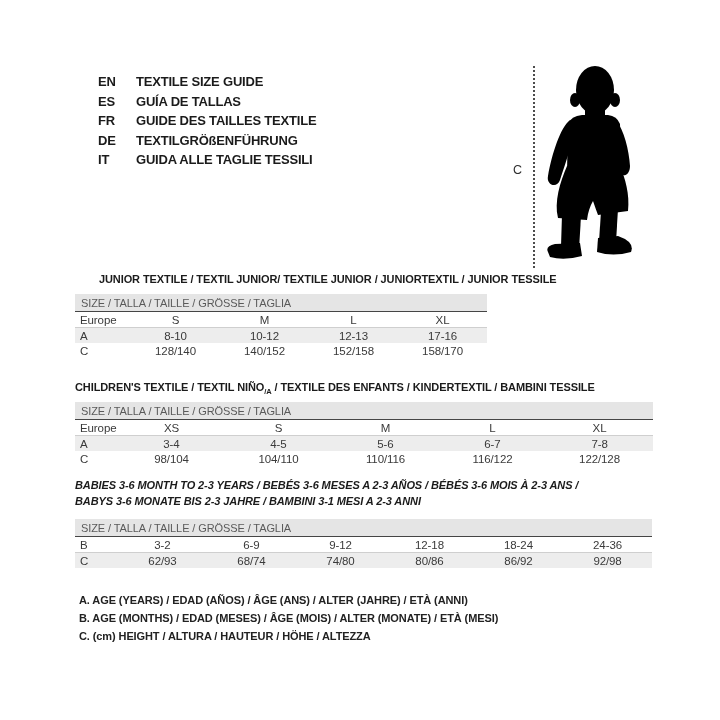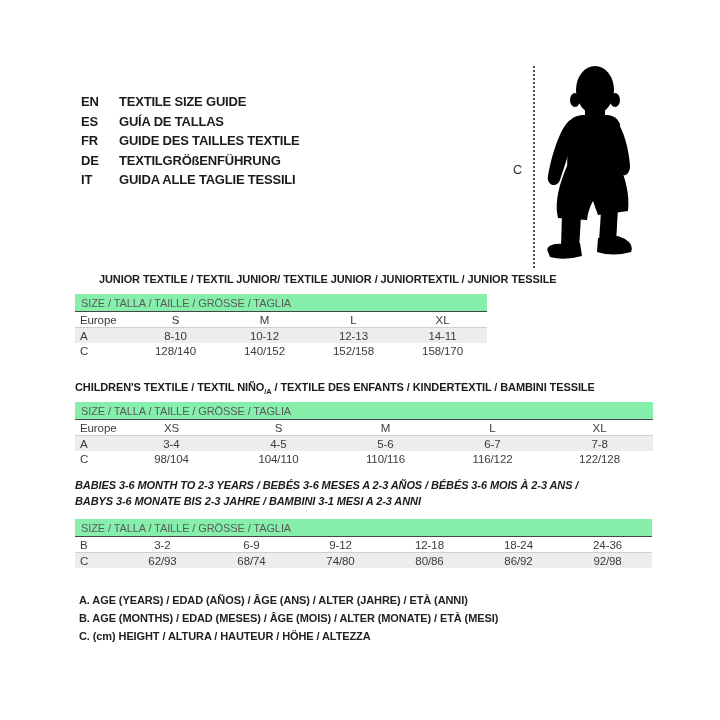--- a/index.html
+++ b/index.html
@@ -6,21 +6,21 @@
   .page {
     position: relative;
     width: 720px;
     height: 720px;
     background: #ffffff;
     font-family: "Liberation Sans", sans-serif;
     overflow: hidden;
   }
 
   
-  .lang-block { position: absolute; left: 81px; top: 72px; margin-top: 20px; }
+  .lang-block { position: absolute; left: 98px; top: 72px; }
   .lang-row { display: flex; line-height: 19.5px; }
   .lang-code {
     width: 38px; font-size: 13px; font-weight: bold; color: #1b1b1b;
     letter-spacing: -0.2px;
   }
   .lang-label {
     font-size: 13px; font-weight: bold; color: #1b1b1b;
     letter-spacing: -0.2px; white-space: nowrap;
   }
 
@@ -41,21 +41,21 @@
     position: absolute; left: 75px; width: 600px;
     font-size: 11px; font-weight: bold; color: #1b1b1b;
     letter-spacing: -0.1px; white-space: nowrap; line-height: 16px;
   }
   .tbl-title .subsc { font-size: 7.5px; vertical-align: sub; }
   table.szt {
     position: absolute; left: 75px;
     border-collapse: collapse; table-layout: fixed;
   }
   table.szt th {
-    background: #86efac; color: #5a5a5a; font-weight: normal;
+    background: #e5e5e5; color: #5a5a5a; font-weight: normal;
     text-align: left; font-size: 11px; height: 17px;
     padding: 0 0 0 6px; border-bottom: 1px solid #454545;
     letter-spacing: -0.1px;
   }
   table.szt td {
     font-size: 11.5px; color: #3a3a3a; text-align: center;
     height: 15px; padding: 0; letter-spacing: -0.1px;
   }
   table.szt td.lab { text-align: left; padding-left: 5px; }
   table.szt tr.r-first td { border-bottom: 1px solid #cfcfcf; }
@@ -144,21 +144,21 @@
         <td>S</td>
         <td>M</td>
         <td>L</td>
         <td>XL</td>
       </tr>
       <tr class="r-alt">
         <td class="lab">A</td>
         <td>8-10</td>
         <td>10-12</td>
         <td>12-13</td>
-        <td>14-11</td>
+        <td>17-16</td>
       </tr>
       <tr>
         <td class="lab">C</td>
         <td>128/140</td>
         <td>140/152</td>
         <td>152/158</td>
         <td>158/170</td>
       </tr>
     </tbody>
   </table>

